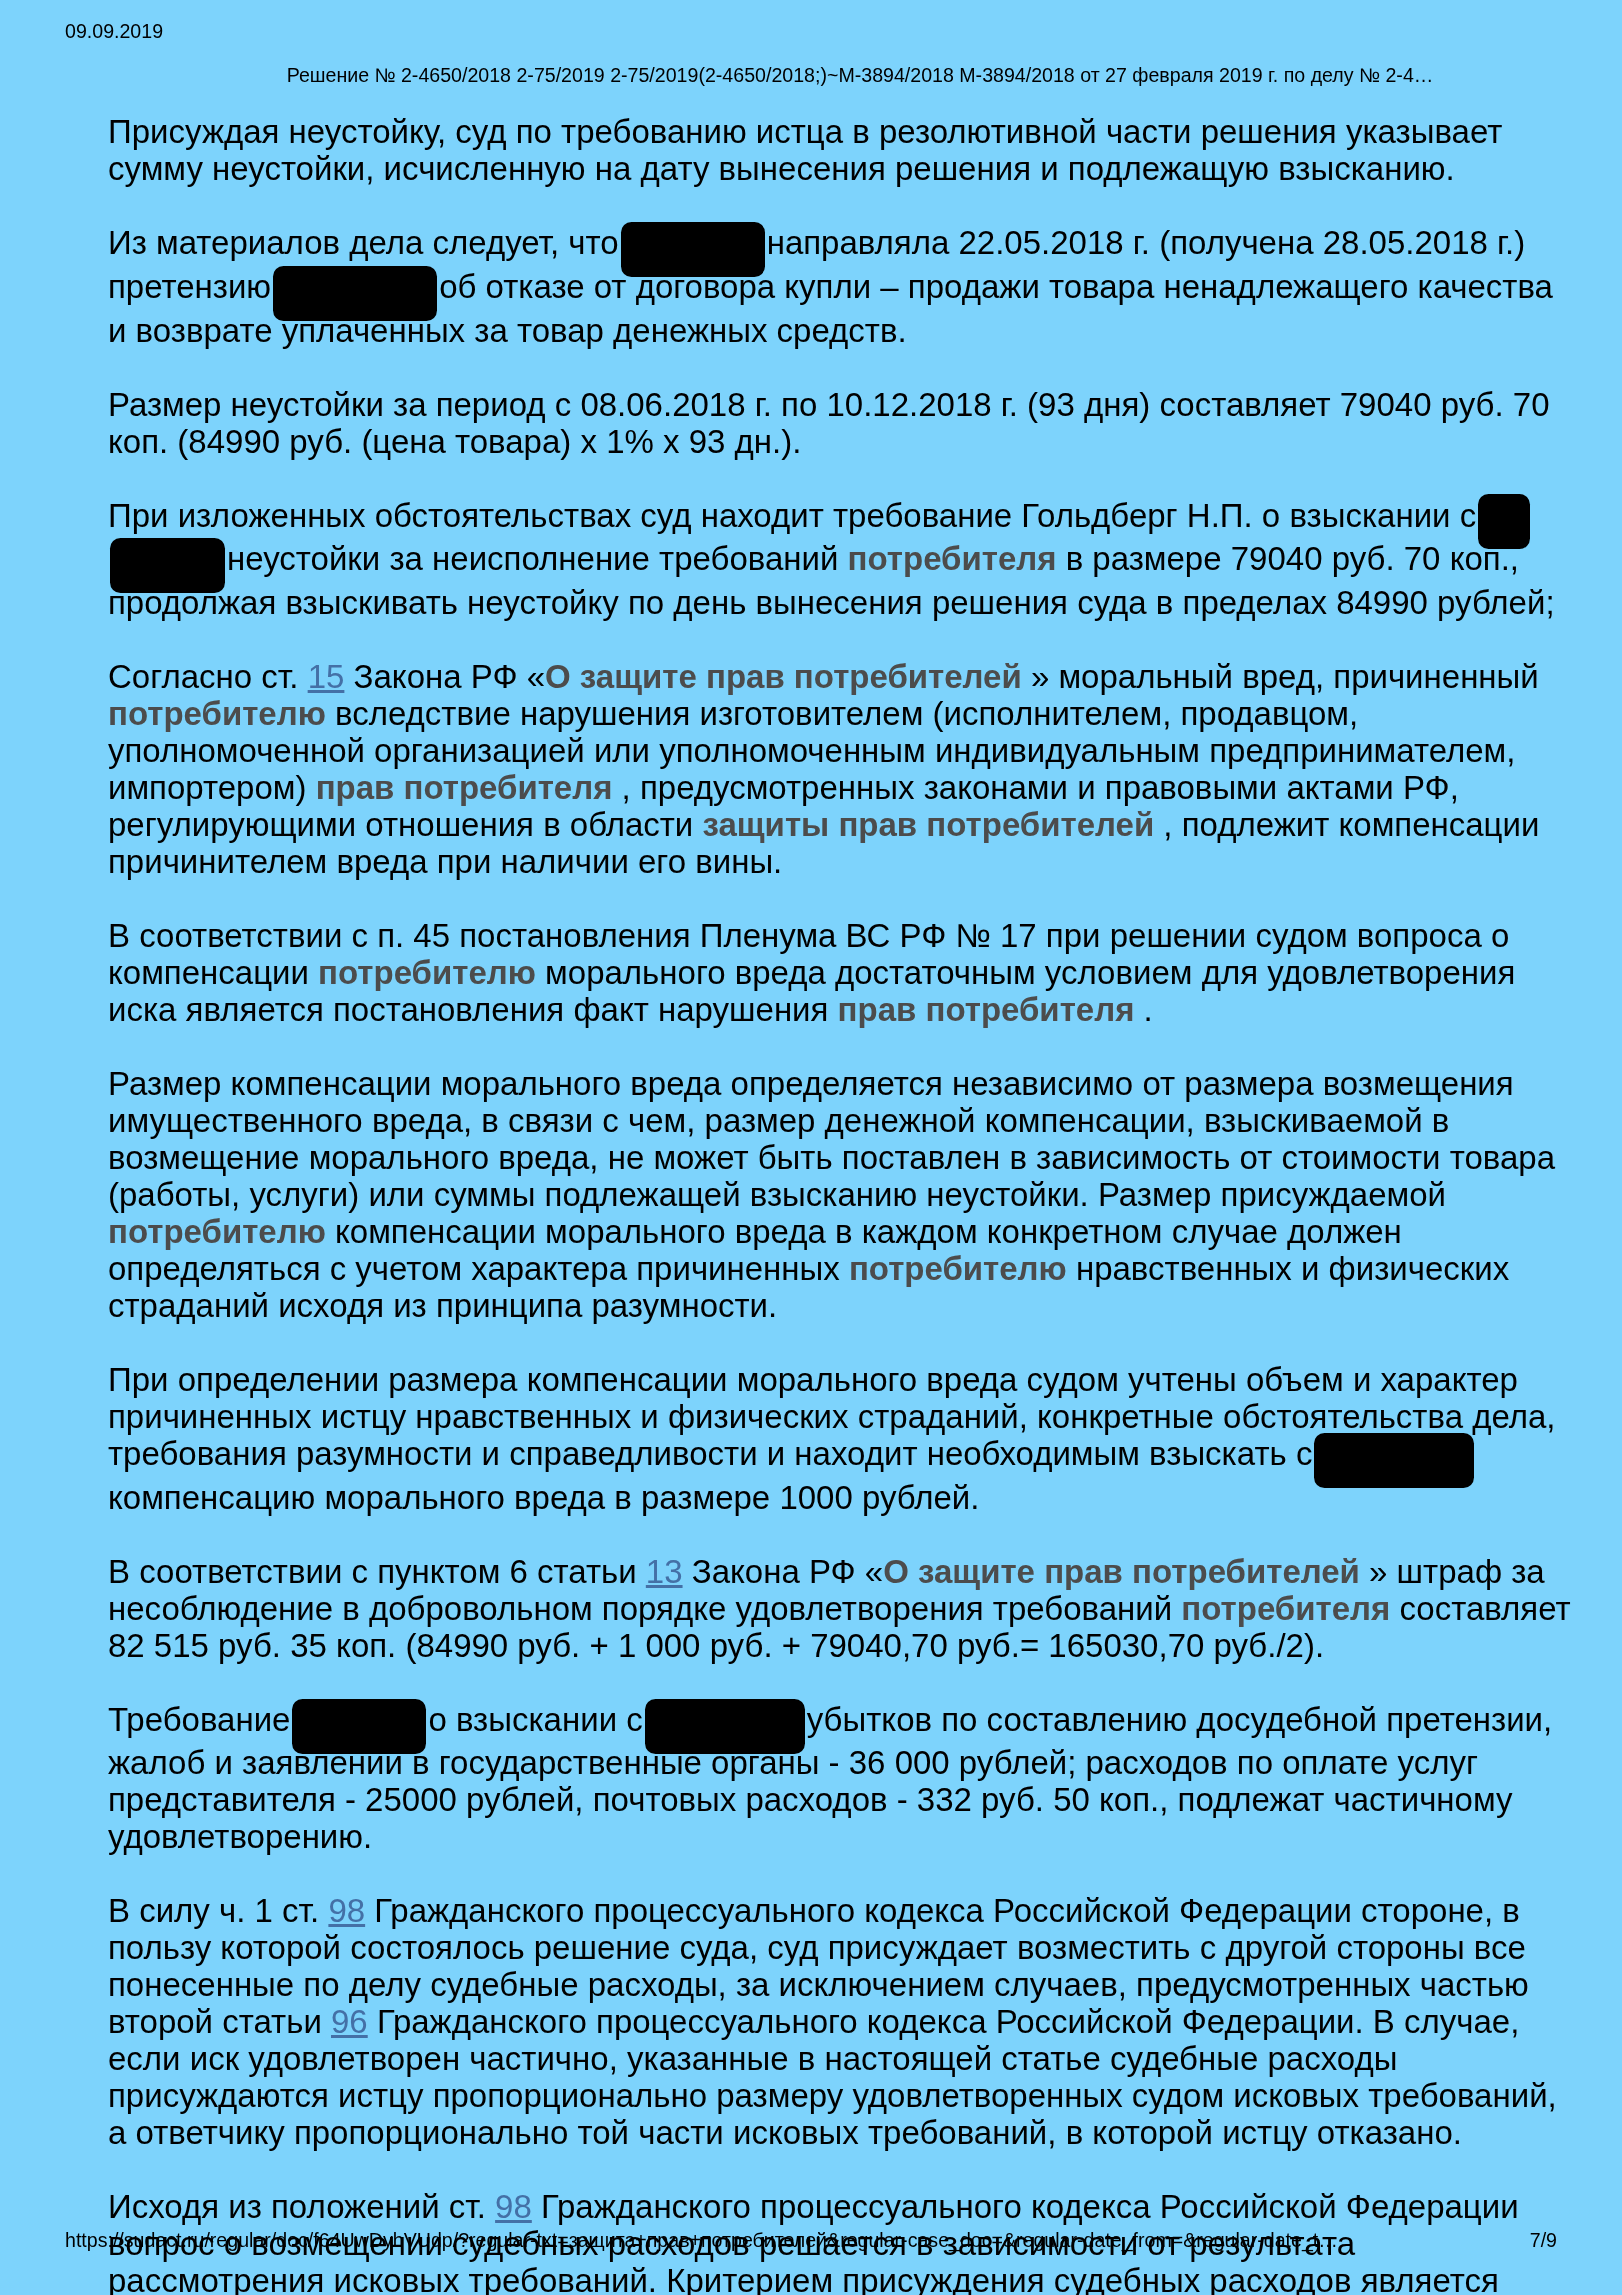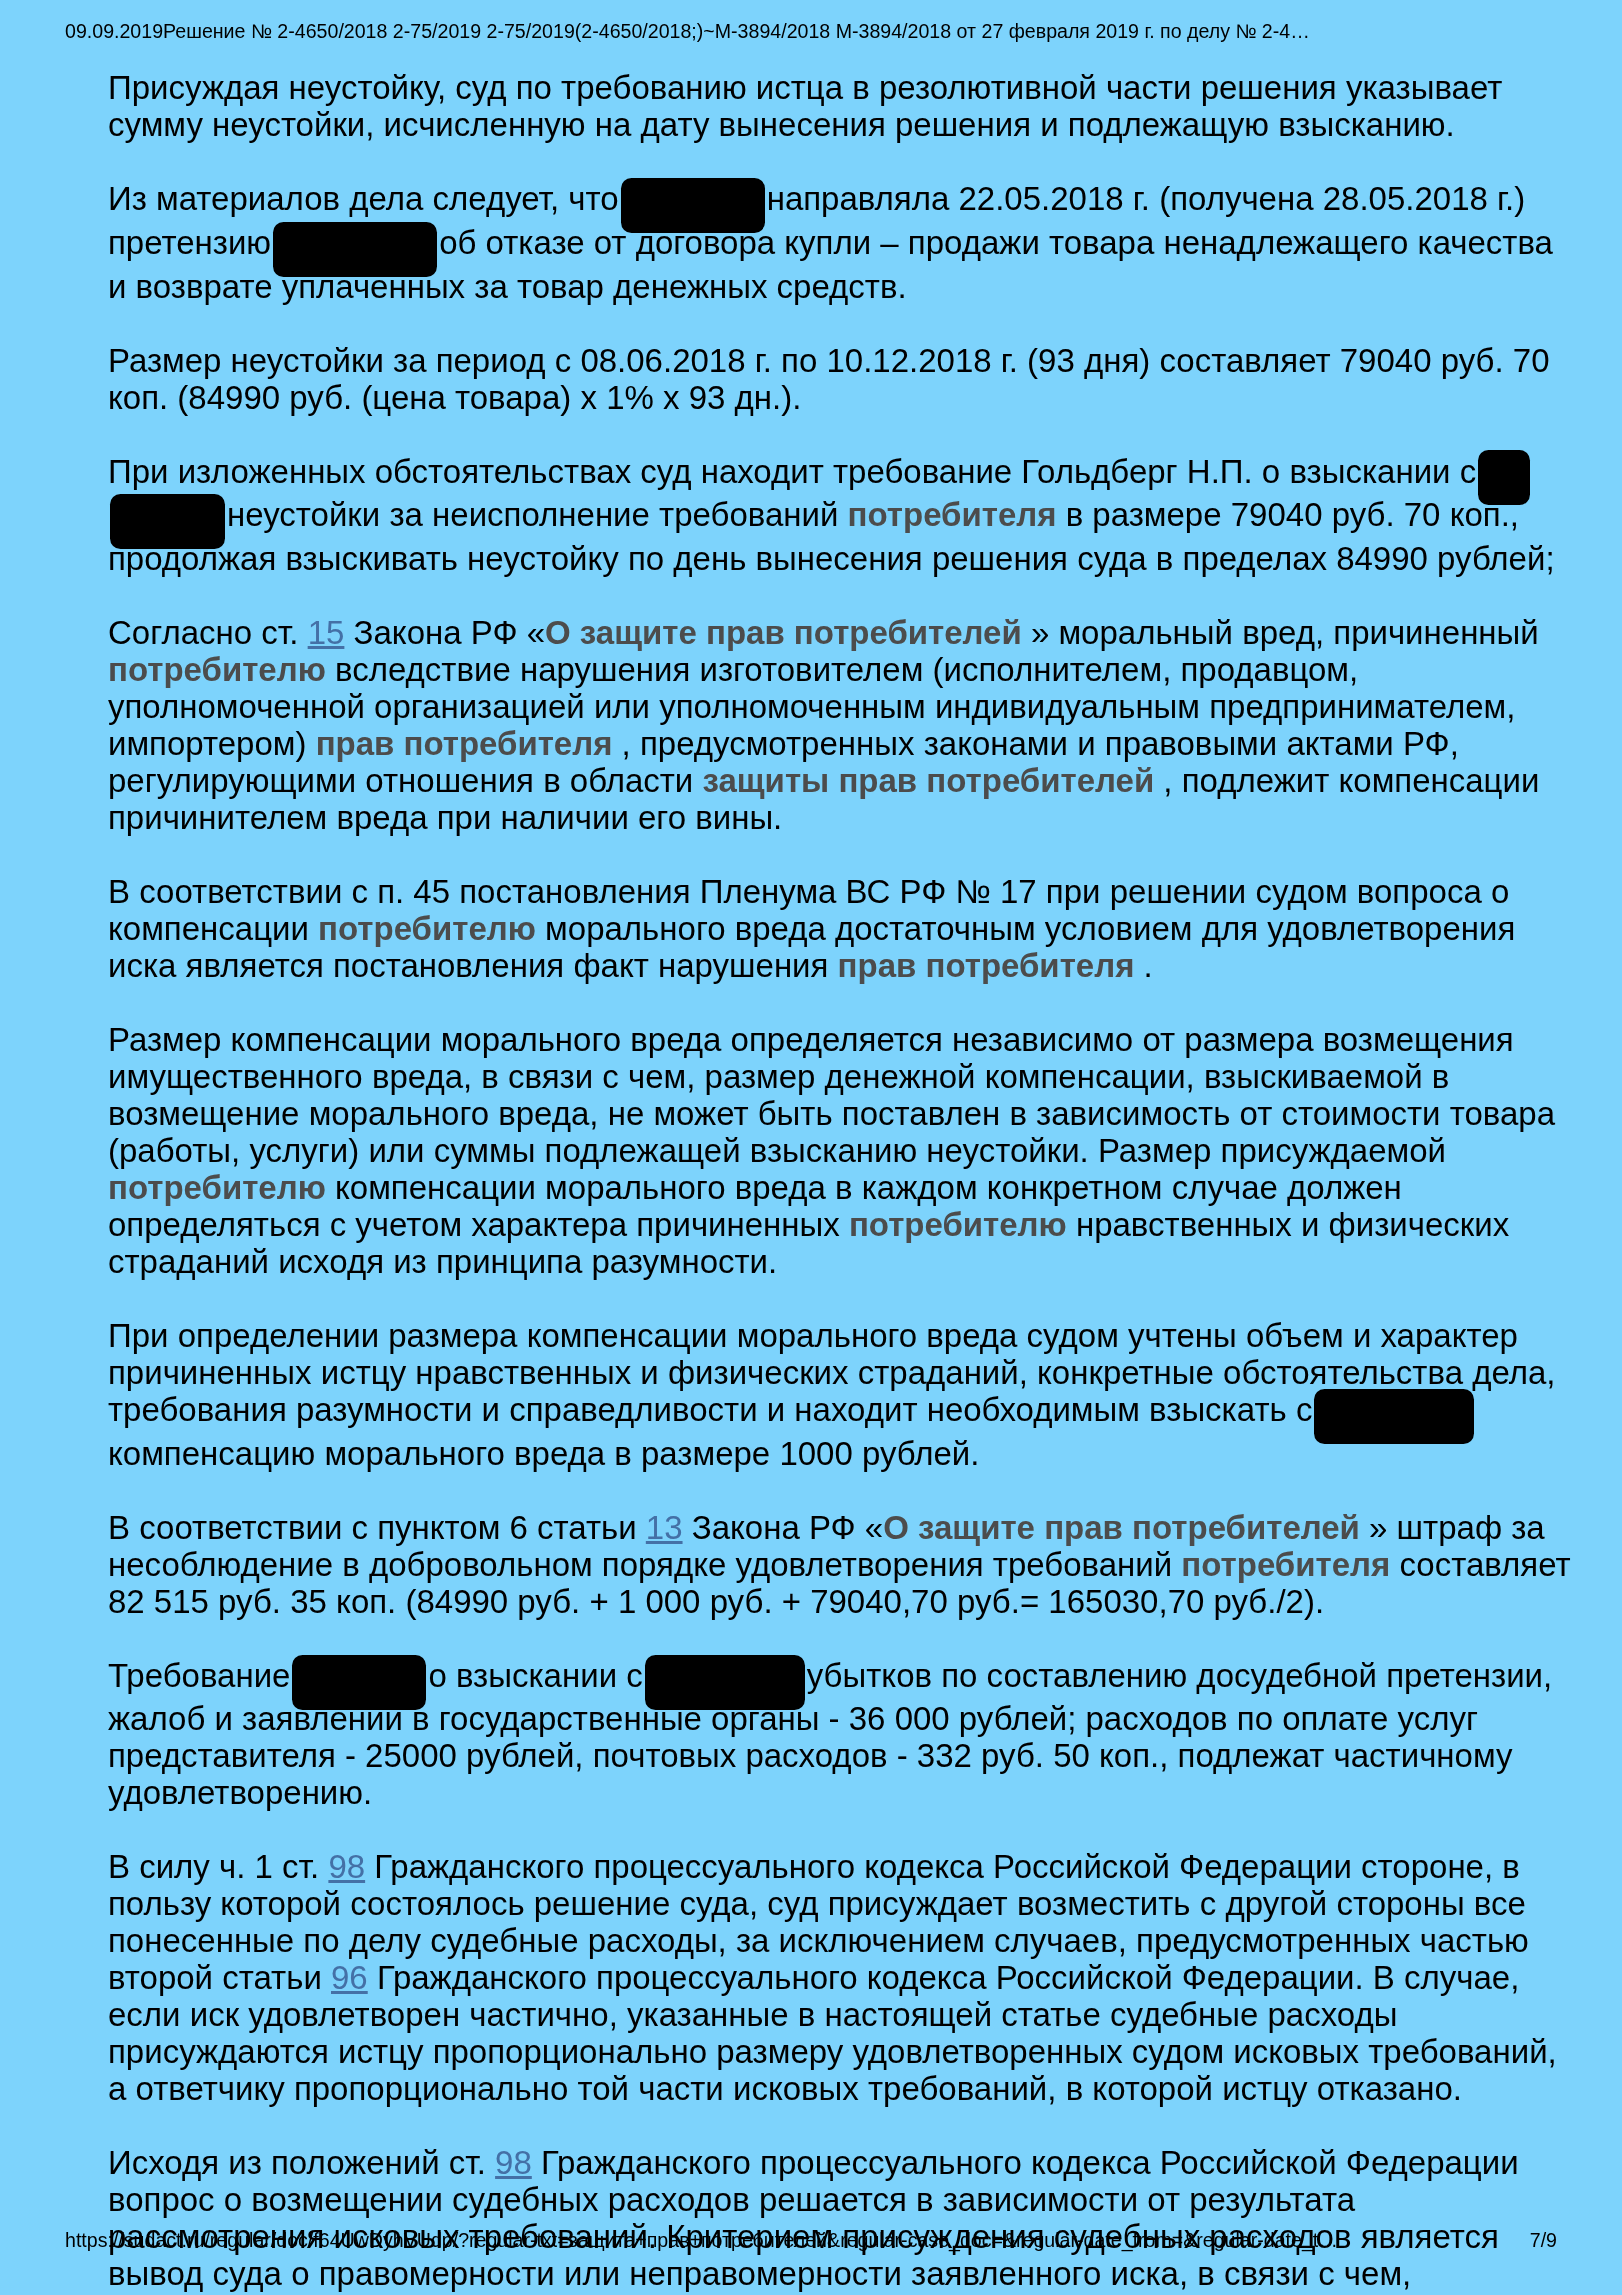--- a/index.html
+++ b/index.html
@@ -20,23 +20,24 @@
     display: flex;
     align-items: flex-start;
     font-size: 19.6px;
     line-height: 23.6px;
     color: #000;
     white-space: nowrap;
   }
   .header-date { flex: 0 0 auto; }
   .header-title {
     flex: 1 1 auto;
-    text-align: left;
+    text-align: center;
     overflow: hidden;
     white-space: nowrap;
+    margin-top: 44px;
   }
   .doc-body {
     margin: 26px 0 0 43px;
     width: 1466px;
     font-size: 33px;
     line-height: 37px;
   }
   .para { margin: 0 0 37px 0; }
   .para:first-child { margin-top: 12px; }
   b.hl { font-weight: bold; }

